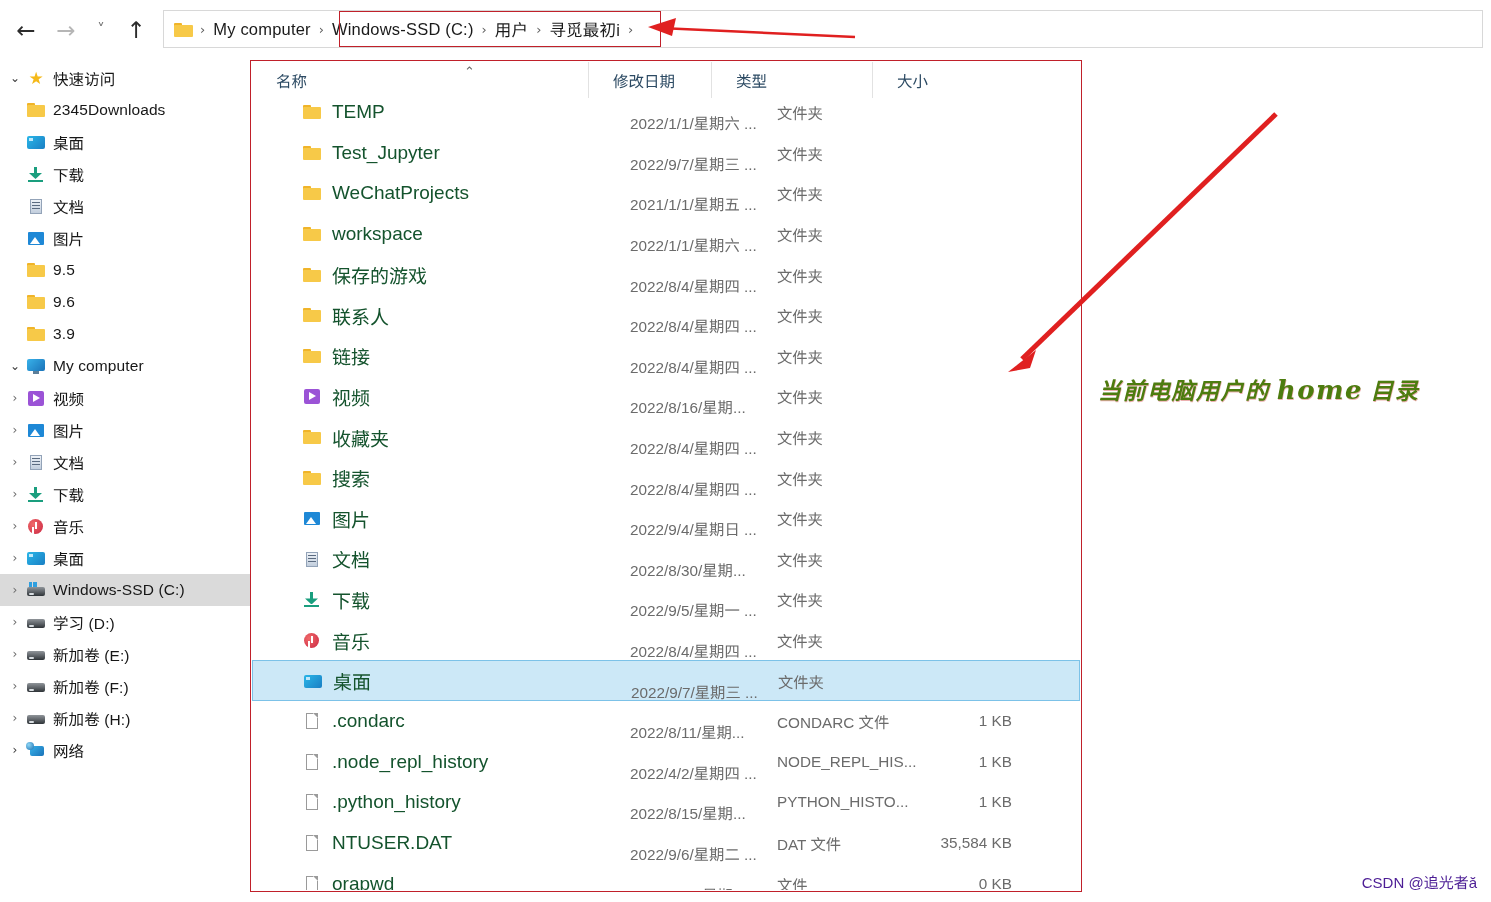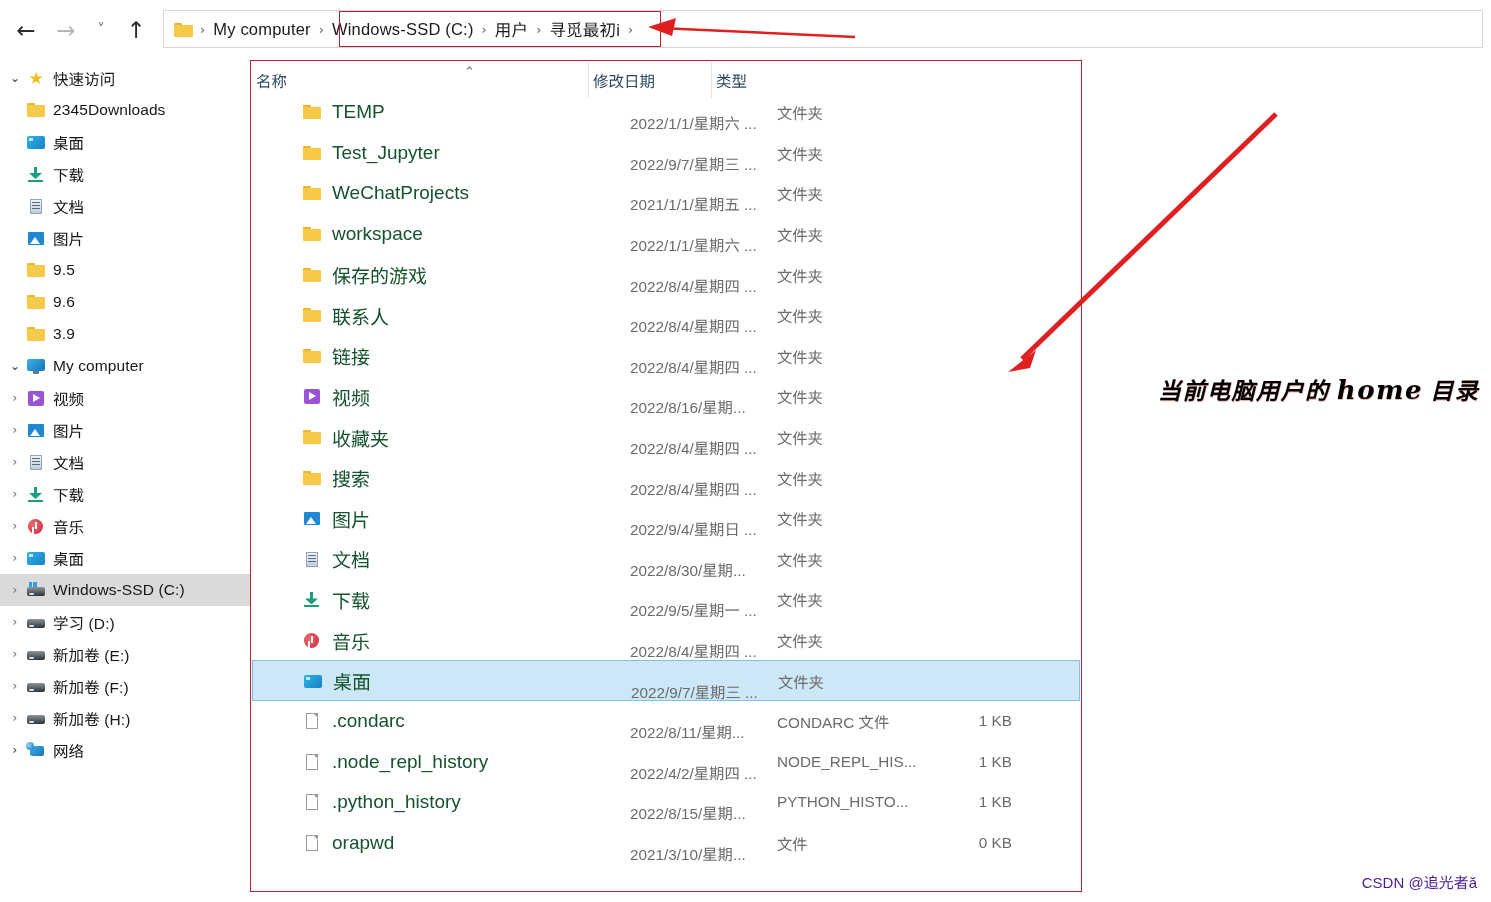--- a/index.html
+++ b/index.html
@@ -298,21 +298,21 @@
   }
   .colhead {
     position: absolute;
     top: 0;
     height: 36px;
     display: flex;
     align-items: center;
     font-size: 15.5px;
     color: #2c4a63;
     border-left: 1px solid #e2e2e2;
-    padding-left: 4px;
+    padding-left: 24px;
     box-sizing: border-box;
     cursor: pointer;
     white-space: nowrap;
   }
   .colhead:first-of-type { border-left: none; }
   #sort-caret {
     position: absolute;
     left: 212px; top: 3px;
     font-size: 13px;
     color: #6c6c6c;
@@ -384,23 +384,23 @@
   
   #annot-svg {
     position: absolute;
     left: 0; top: 0;
     width: 1491px; height: 902px;
     pointer-events: none;
     z-index: 20;
   }
   #annot-text {
     position: absolute;
-    left: 1158px; top: 372px;
+    left: 1098px; top: 372px;
     font-size: 23px;
-    color: #000000;
+    color: #4d7c0f;
     font-family: "Liberation Serif", "DejaVu Serif", serif;
     font-style: italic;
     font-weight: bold;
     white-space: nowrap;
     letter-spacing: 1.5px;
     z-index: 21;
     text-shadow: 0.5px 0.5px 0 rgba(200,30,30,0.35);
   }
   #annot-text .home-word {
     font-family: "DejaVu Serif", "Liberation Serif", serif;
@@ -573,20 +573,21 @@
     <div class="pin-icon">📌</div>
     <div class="pin-icon">📌</div>
     <div class="pin-icon">📌</div>
   </div>
 
 <div id="filepane">
   <div id="col-headers">
     <div class="colhead" style="left:0px;width:328px;">名称</div>
     <div class="colhead" style="left:336px;width:147px;">修改日期</div>
     <div class="colhead" style="left:459px;width:145px;">类型</div>
+    <div class="colhead" style="left:620px;width:152px;">大小</div>
     <div id="sort-caret">⌃</div>
   </div>
   <div id="rows">
       <div class="frow">
         <div class="fname">
           <span class="ic ic-folder"></span>
           <span>TEMP</span>
         </div>
         <div class="fdate">2022/1/1/星期六 ...</div>
         <div class="ftype">文件夹</div>
@@ -741,20 +742,29 @@
         <div class="fsize">1 KB</div>
       </div>
       <div class="frow">
         <div class="fname">
           <span class="ic ic-file"></span>
           <span>.python_history</span>
         </div>
         <div class="fdate">2022/8/15/星期...</div>
         <div class="ftype">PYTHON_HISTO...</div>
         <div class="fsize">1 KB</div>
+      </div>
+      <div class="frow">
+        <div class="fname">
+          <span class="ic ic-file"></span>
+          <span>NTUSER.DAT</span>
+        </div>
+        <div class="fdate">2022/9/6/星期二 ...</div>
+        <div class="ftype">DAT 文件</div>
+        <div class="fsize">35,584 KB</div>
       </div>
       <div class="frow">
         <div class="fname">
           <span class="ic ic-file"></span>
           <span>orapwd</span>
         </div>
         <div class="fdate">2021/3/10/星期...</div>
         <div class="ftype">文件</div>
         <div class="fsize">0 KB</div>
       </div>

